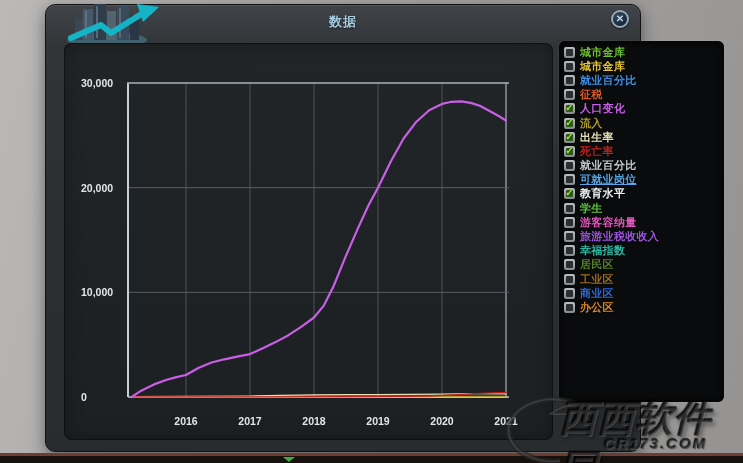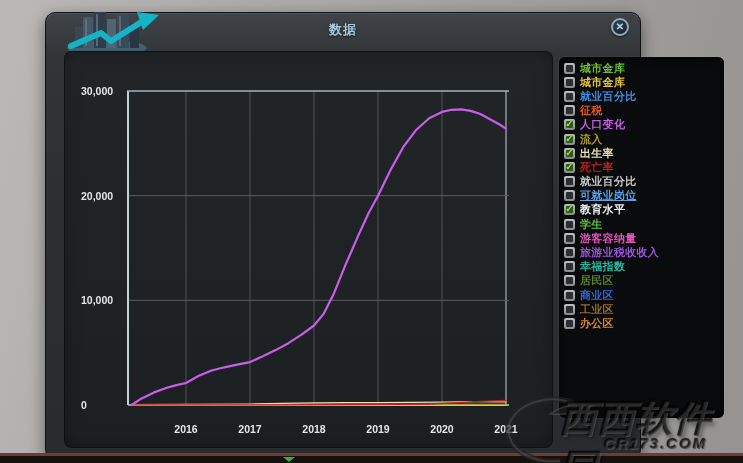--- a/index.html
+++ b/index.html
@@ -10,21 +10,21 @@
     background:linear-gradient(105deg,#bab9b7 0%,#adacaa 30%,#a09f9d 62%,#949391 100%); }
 
   
   .game-bar { position:absolute; left:0; top:453px; width:743px; height:10px;
     background:#17110d; border-top:3px solid #6e3c33; z-index:2; }
   .game-bar-arrow { position:absolute; left:283px; top:457px; width:0; height:0;
     border-left:6px solid transparent; border-right:6px solid transparent;
     border-top:5px solid #3fae3f; z-index:3; }
 
   
-  .window { position:absolute; left:45px; top:12px; width:596px; height:448px;
+  .window { position:absolute; left:45px; top:4px; width:596px; height:448px;
     border-radius:10px; z-index:1; border:1px solid #111214;
     background:linear-gradient(180deg,#404449 0%,#323538 9%,#2c2f32 45%,#292c2f 100%);
     box-shadow:inset 0 1px 0 rgba(255,255,255,.09), 0 5px 16px rgba(0,0,0,.45);padding-left:22px; }
 
   .titlebar { position:absolute; left:0; top:0; width:100%; height:40px; }
   .window-title { position:absolute; left:0; right:0; top:8px; text-align:center;
     font-size:13px; font-weight:700; letter-spacing:1px; color:#a6cade;
     text-shadow:0 1px 2px rgba(0,0,0,.6); }
 
   .close-btn { position:absolute; right:11px; top:5px; width:18px; height:18px;
@@ -37,21 +37,21 @@
 
   
   .chart-panel { position:absolute; left:18px; top:38px; width:489px; height:397px;
     border-radius:8px; background:linear-gradient(180deg,#222527,#1d2022);
     box-shadow:inset 0 0 0 1px rgba(0,0,0,.4), inset 0 0 18px rgba(0,0,0,.35); }
   .chart-panel svg { display:block; }
 
   
   .legend-panel { position:absolute; left:513px; top:36px; width:165px; height:361px;
     border-radius:6px; background:#0a0b0c; padding-top:4px;
-    box-shadow:inset 0 0 8px #000, 0 0 0 1px rgba(255,255,255,.04);margin-top:8px; }
+    box-shadow:inset 0 0 8px #000, 0 0 0 1px rgba(255,255,255,.04); }
   .legend-row { display:flex; align-items:center; height:14.2px; padding-left:5px; cursor:pointer; }
   .cb { position:relative; width:11px; height:11px; border-radius:2px; flex:0 0 11px;
     background:linear-gradient(180deg,#bcc0c4,#85898d); box-shadow:0 0 1px #000; }
   .cb-in { position:absolute; left:2px; top:2px; right:2px; bottom:2px; background:#2c2f31; border-radius:1px; }
   .cb.checked .cb-in { background:#2f5a1c; }
   .cb .tick { position:absolute; left:0; top:-1px; width:11px; height:11px;
     color:#9ce83e; font-size:10px; font-weight:900; line-height:11px; text-align:center;
     display:none; text-shadow:0 0 2px #173007; }
   .cb.checked .tick { display:block; }
   .legend-label { margin-left:5px; font-size:11px; font-weight:700; letter-spacing:.3px;
@@ -233,27 +233,27 @@
           <div class="legend-row">
             <div class="cb">
               <div class="cb-in"></div>
             </div>
             <span class="legend-label" style="color: rgb(86, 127, 46);">居民区</span>
           </div>
           <div class="legend-row">
             <div class="cb">
               <div class="cb-in"></div>
             </div>
+            <span class="legend-label" style="color: rgb(156, 108, 38);">工业区</span>
+          </div>
+          <div class="legend-row">
+            <div class="cb">
+              <div class="cb-in"></div>
+            </div>
             <span class="legend-label" style="color: rgb(48, 105, 214);">商业区</span>
-          </div>
-          <div class="legend-row">
-            <div class="cb">
-              <div class="cb-in"></div>
-            </div>
-            <span class="legend-label" style="color: rgb(156, 108, 38);">工业区</span>
           </div>
           <div class="legend-row">
             <div class="cb">
               <div class="cb-in"></div>
             </div>
             <span class="legend-label" style="color: rgb(216, 136, 42);">办公区</span>
           </div>
         </div>
     </div>
 

